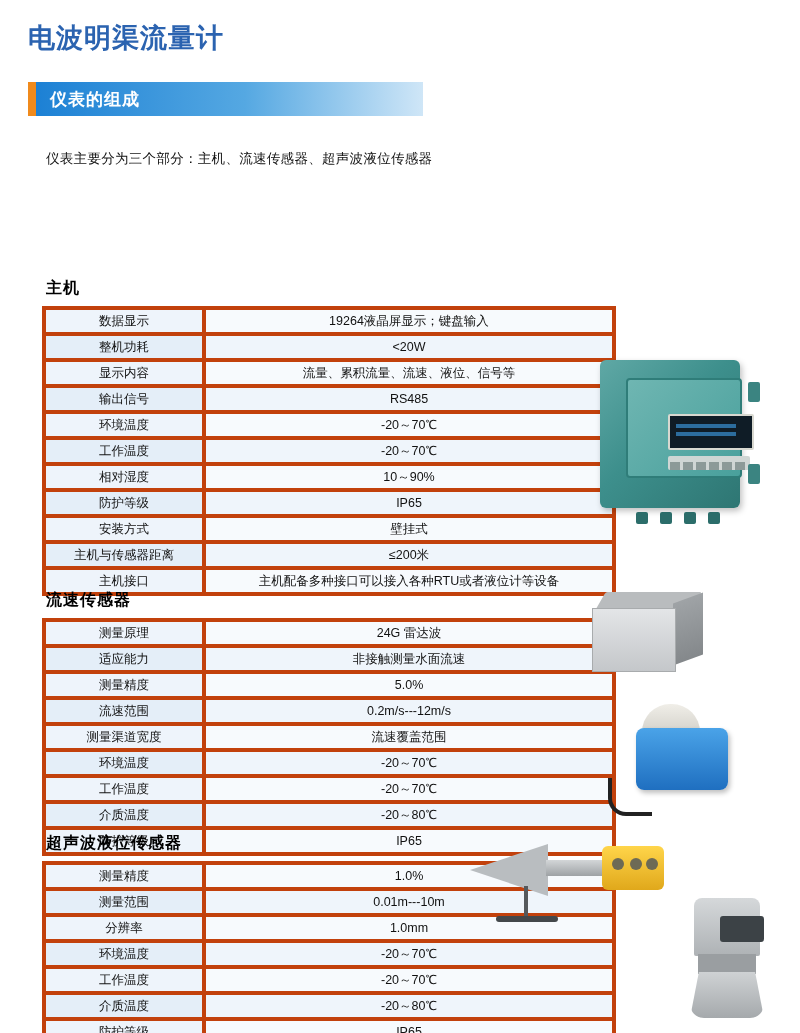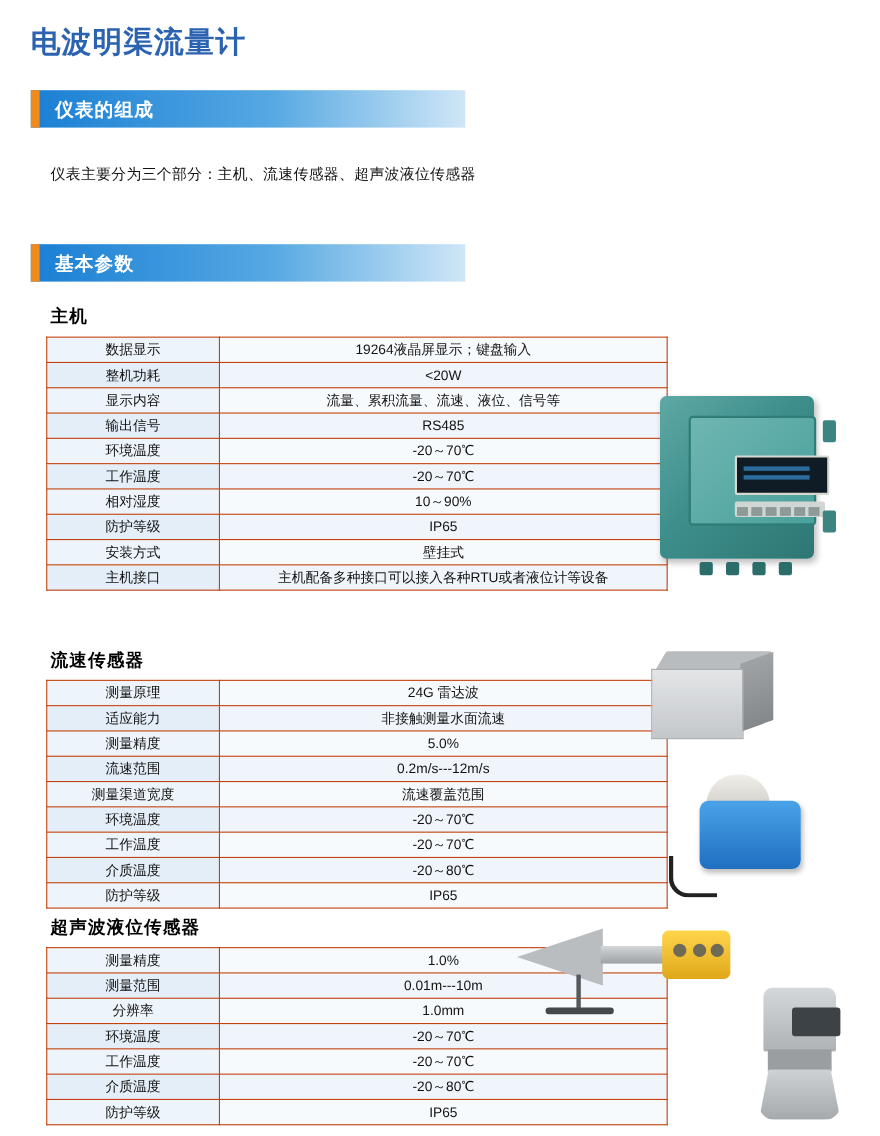--- a/index.html
+++ b/index.html
@@ -80,21 +80,21 @@
   #sub-level { left: 46px; top: 833px; }
 
   
   table.spec {
     position: absolute;
     border-collapse: collapse;
     font-size: 12.5px;
     background: #fff;
   }
   table.spec td {
-    border: 1px solid #c2410c;
+    border: 4px solid #c2410c;
     height: 20px;
     padding: 1px 4px;
     text-align: center;
     color: #111;
     white-space: nowrap;
     margin-top: 29px;
   }
   table.spec td.label {
     width: 148px;
     background: #eef4fb;
@@ -340,24 +340,20 @@
 
   <div class="doc-title">电波明渠流量计</div>
 
   <div class="section-bar" id="bar-composition">
     <div class="accent"></div>
     <div class="bar-text">仪表的组成</div>
   </div>
 
   <div class="intro-text">仪表主要分为三个部分：主机、流速传感器、超声波液位传感器</div>
 
-  <div class="section-bar" id="bar-params">
-    <div class="accent"></div>
-    <div class="bar-text">基本参数</div>
-  </div>
 
   <div class="sub-heading" id="sub-host">主机</div>
   <table class="spec" id="table-host">
     <tbody>
       <tr>
         <td class="label">数据显示</td>
         <td class="value">19264液晶屏显示；键盘输入</td>
       </tr>
       <tr>
         <td class="label">整机功耗</td>
@@ -383,20 +379,24 @@
         <td class="label">相对湿度</td>
         <td class="value">10～90%</td>
       </tr>
       <tr>
         <td class="label">防护等级</td>
         <td class="value">IP65</td>
       </tr>
       <tr>
         <td class="label">安装方式</td>
         <td class="value">壁挂式</td>
+      </tr>
+      <tr>
+        <td class="label">主机与传感器距离</td>
+        <td class="value">≤200米</td>
       </tr>
       <tr>
         <td class="label">主机接口</td>
         <td class="value">主机配备多种接口可以接入各种RTU或者液位计等设备</td>
       </tr>
     </tbody>
   </table>
 
   <div class="photo" id="photo-host">
     <div class="host-body">

